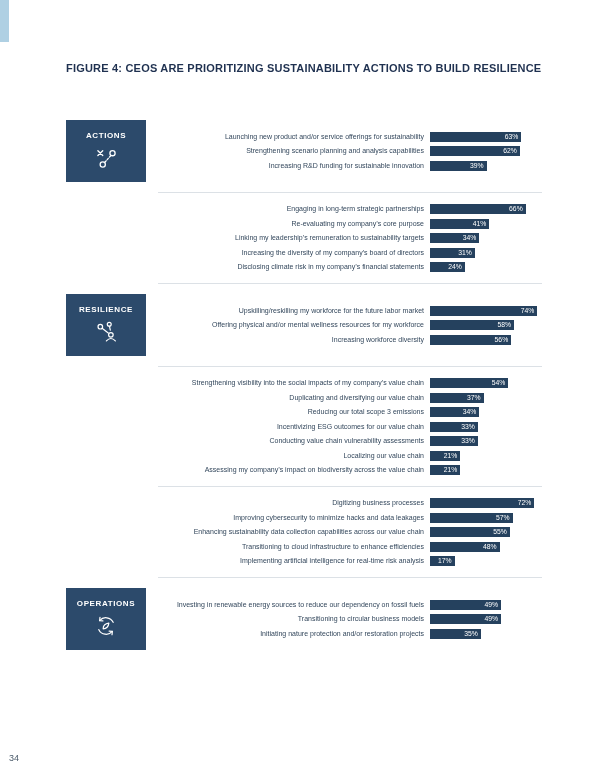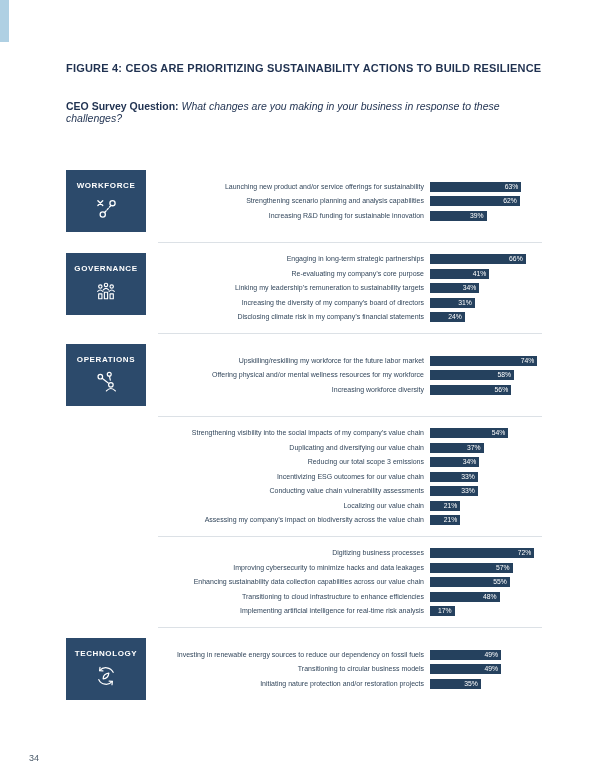--- a/index.html
+++ b/index.html
@@ -42,39 +42,34 @@
     padding-right:6px; white-space:nowrap; line-height:12px;
   }
   .bar-area { width:112px; flex:none; }
   .bar {
     height:10px; background:var(--navy-bar,#25415E);
     display:flex; align-items:center; justify-content:flex-end;
     padding-right:3px; min-width:14px;
   }
   .pct { color:#fff; font-size:6.8px; line-height:10px; }
   .page-number {
-    position:absolute; left:9px; bottom:13px; font-size:9px; color:#4A5A6A;margin-left:20px;
+    position:absolute; left:9px; bottom:13px; font-size:9px; color:#4A5A6A;
   }
 </style>
 </head>
 <body>
 
 <div class="accent-bar"></div>
 
 <div class="content">
   <div class="figure-title">FIGURE 4: CEOS ARE PRIORITIZING SUSTAINABILITY ACTIONS TO BUILD RESILIENCE</div>
-  <div class="survey">
-    <span class="q-label">CEO Survey Question:</span>
-    <span> </span>
-    <span class="q-text">What changes are you making in your business in response to these challenges?</span>
-  </div>
   <div class="sections">
       <div class="section">
         <div class="cat-card">
-          <div class="cat-label">WORKFORCE</div>
+          <div class="cat-label">ACTIONS</div>
           <div class="cat-icon">
             <svg viewBox="0 0 32 32">
               <g fill="none" stroke="#fff" stroke-width="1.6" stroke-linecap="round">
                 <path d="M6 7l6 6M12 7l-6 6"></path>
                 <circle cx="24" cy="10" r="3.2"></circle>
                 <circle cx="12" cy="24" r="3.2"></circle>
                 <path d="M21.5 13.5l-6.8 7.6" stroke-dasharray="2 2"></path>
               </g>
             </svg>
           </div>
@@ -101,36 +96,20 @@
             <div class="bar-area">
               <div class="bar" style="width: 56.5px;">
                 <span class="pct">39%</span>
               </div>
             </div>
           </div>
         </div>
       </div>
       <div class="divider"></div>
       <div class="section">
-        <div class="cat-card">
-          <div class="cat-label">GOVERNANCE</div>
-          <div class="cat-icon">
-            <svg viewBox="0 0 32 32">
-              <g fill="none" stroke="#fff" stroke-width="1.4" stroke-linecap="round" stroke-linejoin="round">
-                <circle cx="9" cy="10.5" r="2.1"></circle>
-                <circle cx="16" cy="8.5" r="2.1"></circle>
-                <circle cx="23" cy="10.5" r="2.1"></circle>
-                <path d="M5.8 16.5q3.2-3.4 6.4 0"></path>
-                <path d="M12.8 14.5q3.2-3.4 6.4 0"></path>
-                <path d="M19.8 16.5q3.2-3.4 6.4 0"></path>
-                <path d="M7 19.5h4v6H7zM14 17.5h4v8h-4zM21 19.5h4v6h-4z"></path>
-              </g>
-            </svg>
-          </div>
-        </div>
         <div class="rows">
           <div class="row">
             <div class="row-label">Engaging in long-term strategic partnerships</div>
             <div class="bar-area">
               <div class="bar" style="width: 95.7px;">
                 <span class="pct">66%</span>
               </div>
             </div>
           </div>
           <div class="row">
@@ -163,21 +142,21 @@
               <div class="bar" style="width: 34.8px;">
                 <span class="pct">24%</span>
               </div>
             </div>
           </div>
         </div>
       </div>
       <div class="divider"></div>
       <div class="section">
         <div class="cat-card">
-          <div class="cat-label">OPERATIONS</div>
+          <div class="cat-label">RESILIENCE</div>
           <div class="cat-icon">
             <svg viewBox="0 0 32 32">
               <g fill="none" stroke="#fff" stroke-width="1.5" stroke-linecap="round">
                 <circle cx="9" cy="9.5" r="2.8"></circle>
                 <circle cx="20" cy="6.5" r="2.4"></circle>
                 <path d="M11.2 11.5l7.6 5.6M20.3 9.2l1 4.4"></path>
                 <circle cx="22" cy="19.5" r="2.8"></circle>
                 <path d="M16.5 27q5.5-6 11 0"></path>
               </g>
             </svg>
@@ -312,21 +291,21 @@
               <div class="bar" style="width: 24.6px;">
                 <span class="pct">17%</span>
               </div>
             </div>
           </div>
         </div>
       </div>
       <div class="divider"></div>
       <div class="section">
         <div class="cat-card">
-          <div class="cat-label">TECHNOLOGY</div>
+          <div class="cat-label">OPERATIONS</div>
           <div class="cat-icon">
             <svg viewBox="0 0 32 32">
               <g fill="none" stroke="#fff" stroke-width="1.5" stroke-linecap="round" stroke-linejoin="round">
                 <path d="M24.8 11.5A10 10 0 0 0 8.2 9.3"></path>
                 <path d="M8.6 5.3l-.4 4 4 .4"></path>
                 <path d="M7.2 20.5a10 10 0 0 0 16.6 2.2"></path>
                 <path d="M23.4 26.7l.4-4-4-.4"></path>
                 <path d="M12.5 19.5c0-4.5 3-6.5 7-7-.5 4.5-2.5 6.8-7 7z"></path>
               </g>
             </svg>

